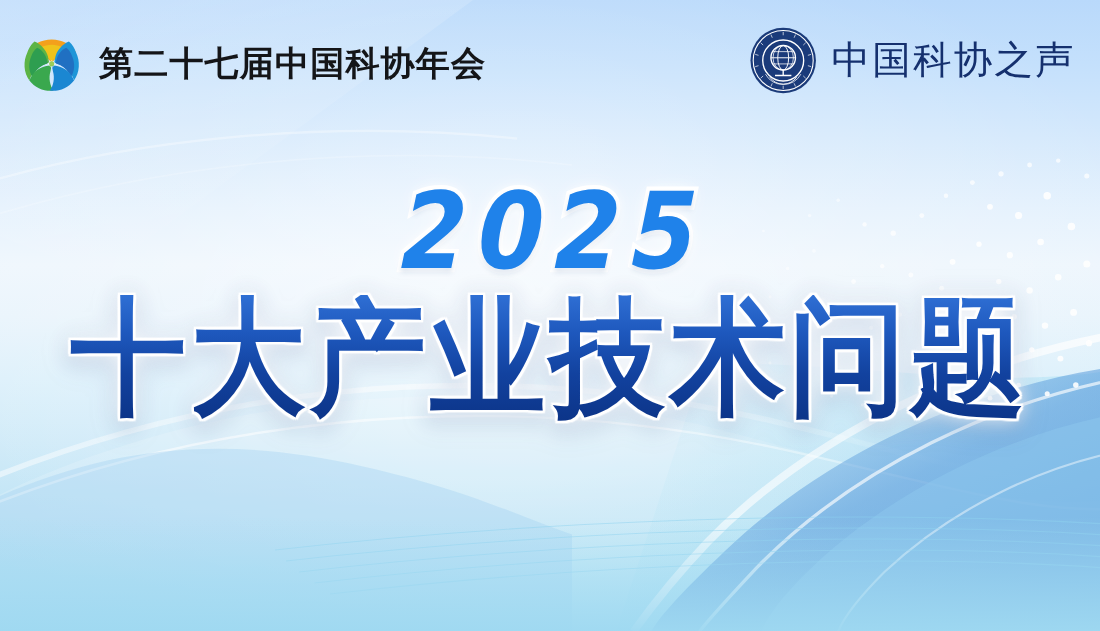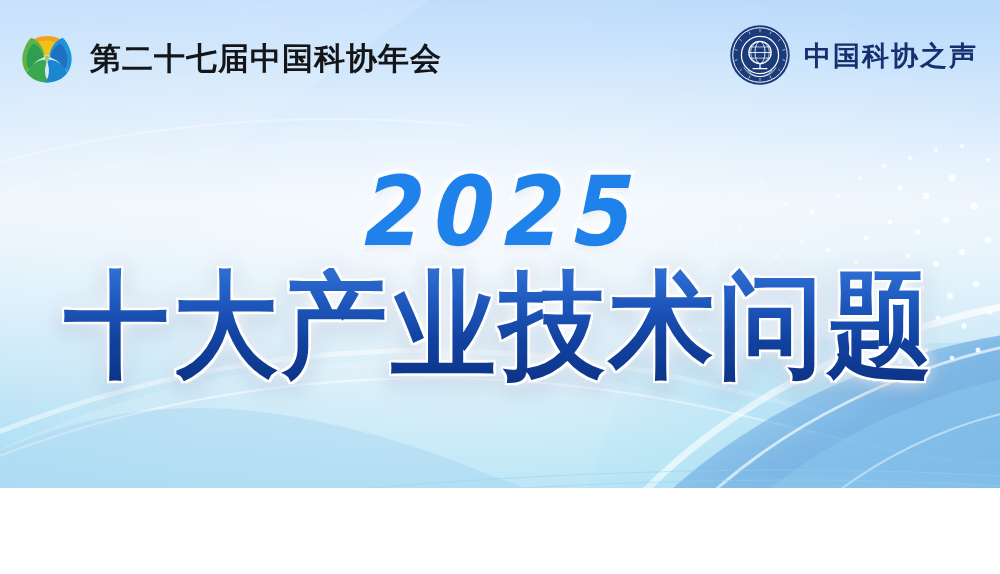--- a/index.html
+++ b/index.html
@@ -1,20 +1,20 @@
 <!DOCTYPE html>
 <html><head>
 <meta charset="utf-8">
 <style>
   html,body{margin:0;padding:0;background:#fff;}
   body{font-family:"Liberation Sans", sans-serif;}
 
   #banner{
     position:relative;
-    width:1000px;height:488px;
+    width:1000px;height:574px;
     overflow:hidden;
     background:linear-gradient(180deg,
         #b9d9fb 0%,
         #c4e0fc 10%,
         #d5e9fc 22%,
         #e4f1fd 33%,
         #eef6fd 42%,
         #e9f4fc 50%,
         #dcf0fb 60%,
         #cfeaf8 70%,
@@ -39,21 +39,21 @@
   .pinwheel{width:58px;height:58px;flex:0 0 58px;}
   .emblem{width:62px;height:62px;flex:0 0 62px;}
 
   .brand-left-text{
     font-family:"DejaVu Sans","Liberation Sans",sans-serif;
     font-size:31px;font-weight:700;letter-spacing:1px;
     color:#141518;white-space:nowrap;line-height:1;
   }
   .brand-right-text{
     font-family:"DejaVu Sans","Liberation Sans",sans-serif;
-    font-size:27px;font-weight:700;letter-spacing:2px;
+    font-size:35px;font-weight:400;letter-spacing:2px;
     color:#15306e;white-space:nowrap;line-height:1;
   }
 
   
   .titles{
     position:absolute;left:0;right:0;top:168px;
     display:flex;flex-direction:column;align-items:center;
   }
 
   .year{

